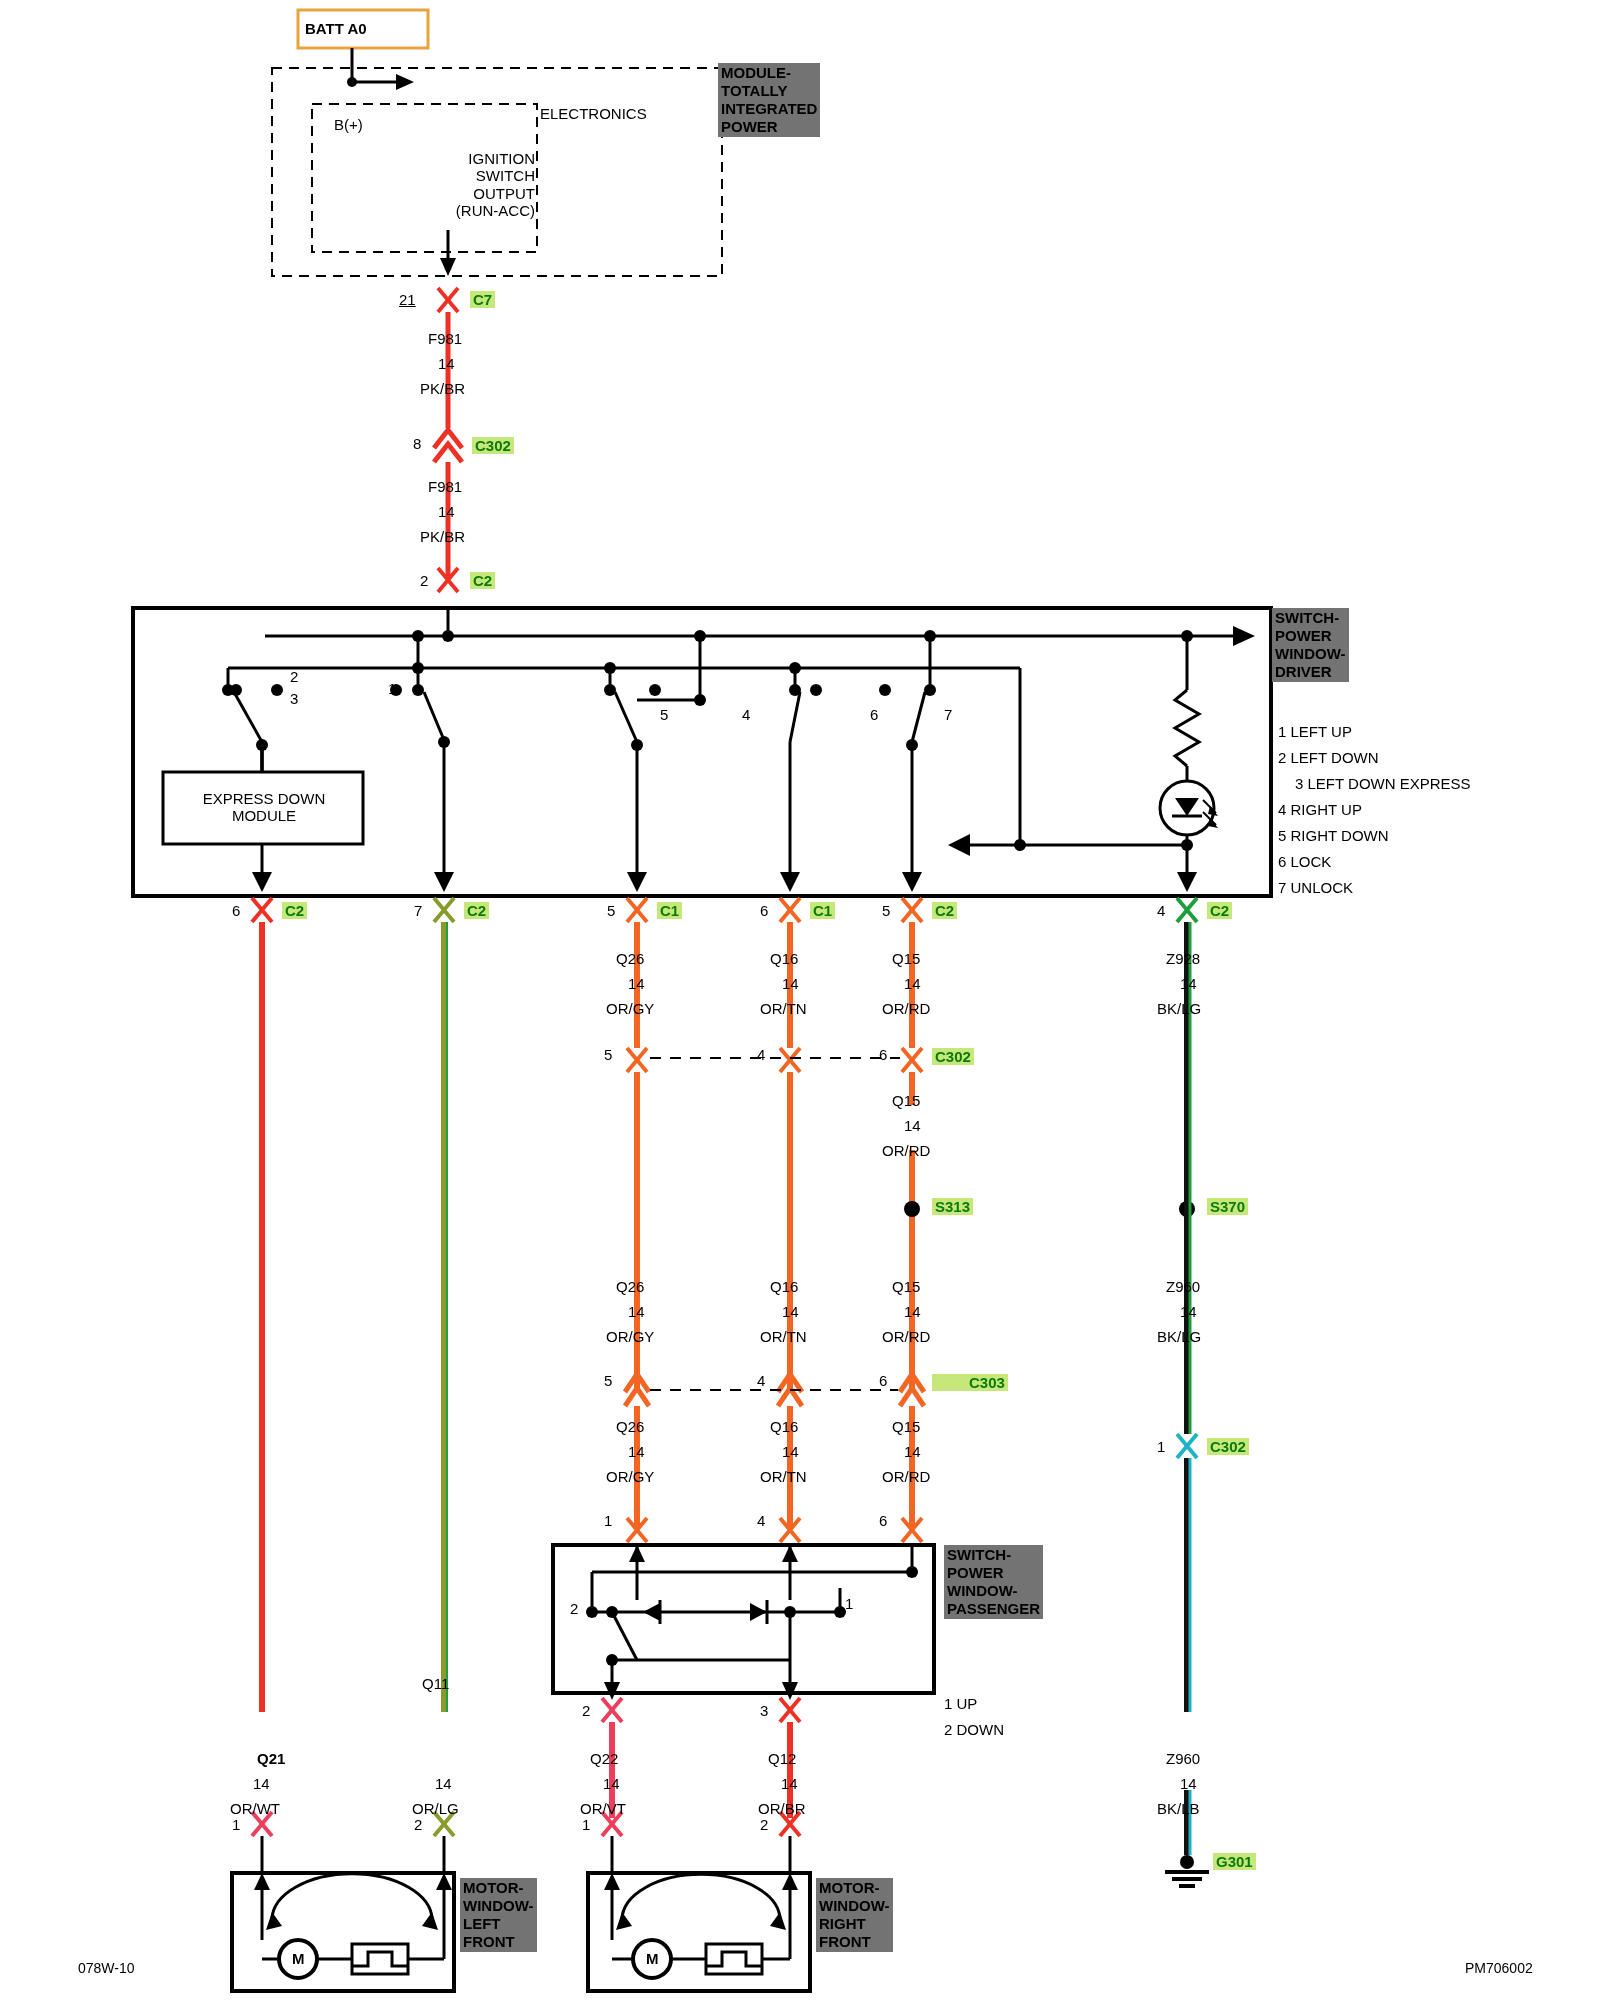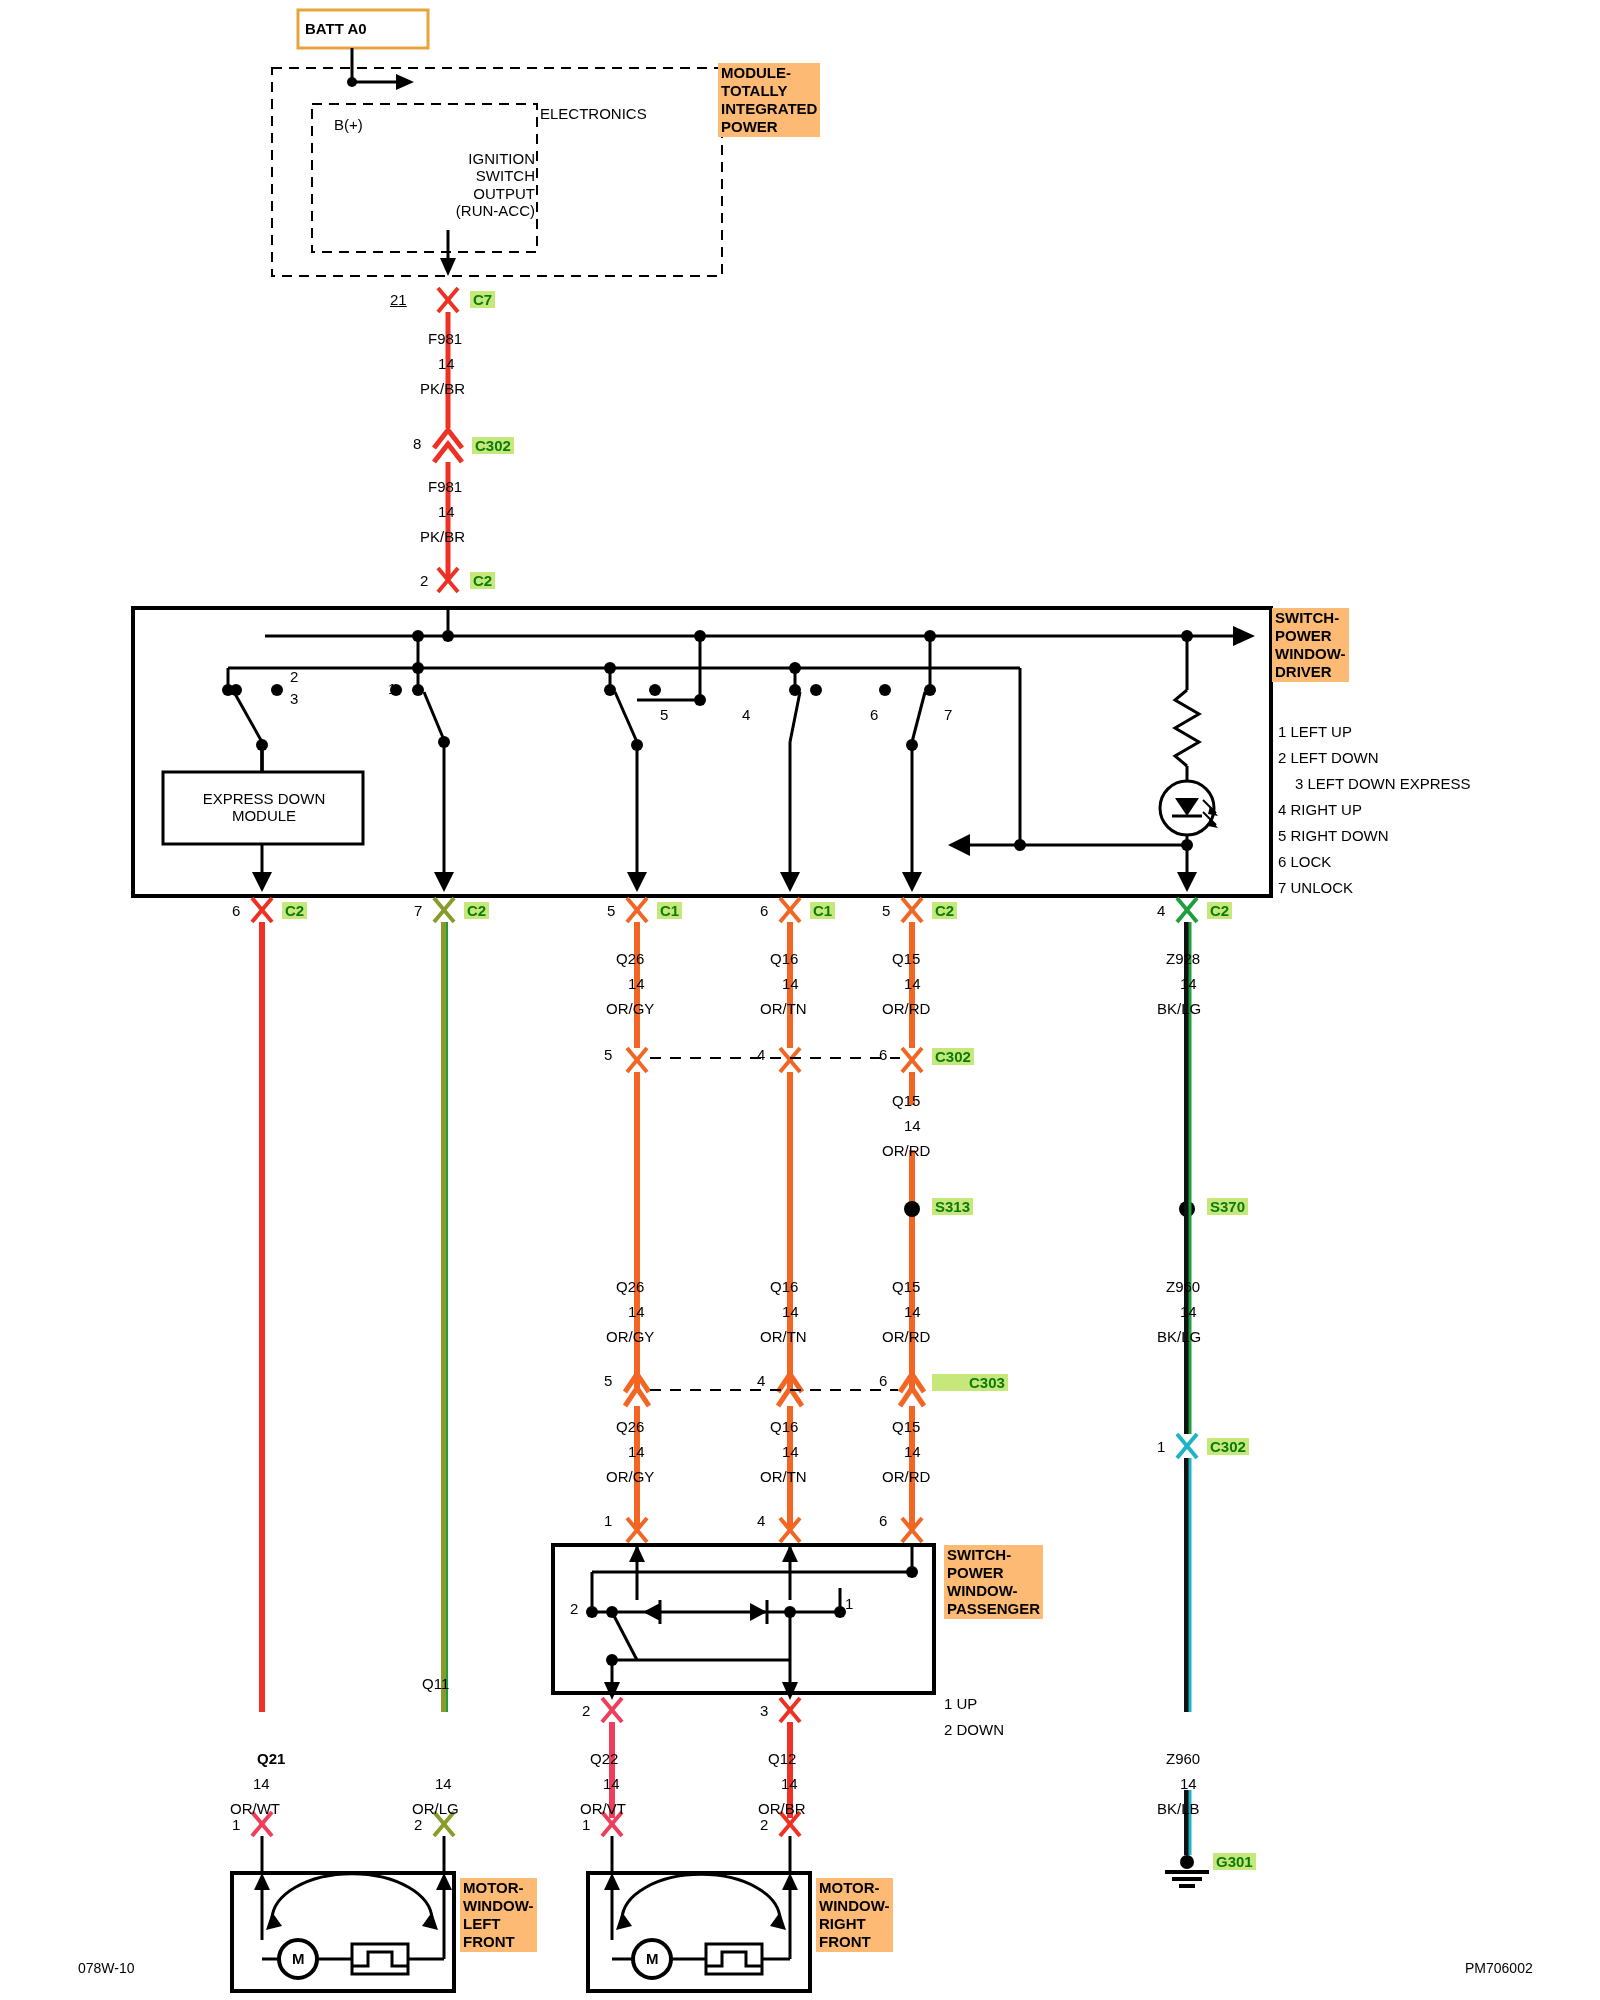--- a/index.html
+++ b/index.html
@@ -1,20 +1,20 @@
 <!DOCTYPE html>
 <html><head>
 <meta charset="utf-8">
 <style>
   html,body{margin:0;padding:0;background:#ffffff;}
   body{width:1600px;height:2000px;position:relative;font-family:"Liberation Sans",sans-serif;color:#000;overflow:hidden;}
   #sheet{position:absolute;left:0;top:0;width:1600px;height:2000px;}
   .txt{position:absolute;font-size:15px;line-height:1.15;white-space:pre;color:#000;}
   .txtb{position:absolute;font-size:15px;line-height:1.15;white-space:pre;color:#000;font-weight:bold;}
-  .hl{position:absolute;font-size:15px;line-height:1.2;white-space:pre;font-weight:bold;background:#fdba74;color:#000;padding:1px 3px;}
+  .hl{position:absolute;font-size:15px;line-height:1.2;white-space:pre;font-weight:bold;background:#737373;color:#000;padding:1px 3px;}
   .grn{position:absolute;font-size:15px;white-space:pre;font-weight:bold;color:#0a7b0a;background:#c6e87b;padding:0 3px;}
   svg{position:absolute;left:0;top:0;overflow:visible;}
   .small{font-size:14px;}
 </style>
 </head>
 <body>
 
 <div id="sheet">
 
 <svg width="1600" height="2000">
@@ -311,21 +311,21 @@
 <div class="txt" style="left:540px;top:105px;">ELECTRONICS</div>
 <div class="txt" style="left:415px;top:150px;text-align:right;width:120px;">IGNITION
 SWITCH
 OUTPUT
 (RUN-ACC)</div>
 <div class="hl" style="left:718px;top:63px;">MODULE-
 TOTALLY
 INTEGRATED
 POWER</div>
 
-<div class="txt" style="left:390px;top:291px;text-decoration:underline;">21</div>
+<div class="txt" style="left:399px;top:291px;text-decoration:underline;">21</div>
 <div class="grn" style="left:470px;top:291px;">C7</div>
 
 <div class="txt" style="left:428px;top:330px;">F981</div>
 <div class="txt" style="left:438px;top:355px;">14</div>
 <div class="txt" style="left:420px;top:380px;">PK/BR</div>
 
 <div class="txt" style="left:413px;top:435px;">8</div>
 <div class="grn" style="left:472px;top:437px;">C302</div>
 
 <div class="txt" style="left:428px;top:478px;">F981</div>

